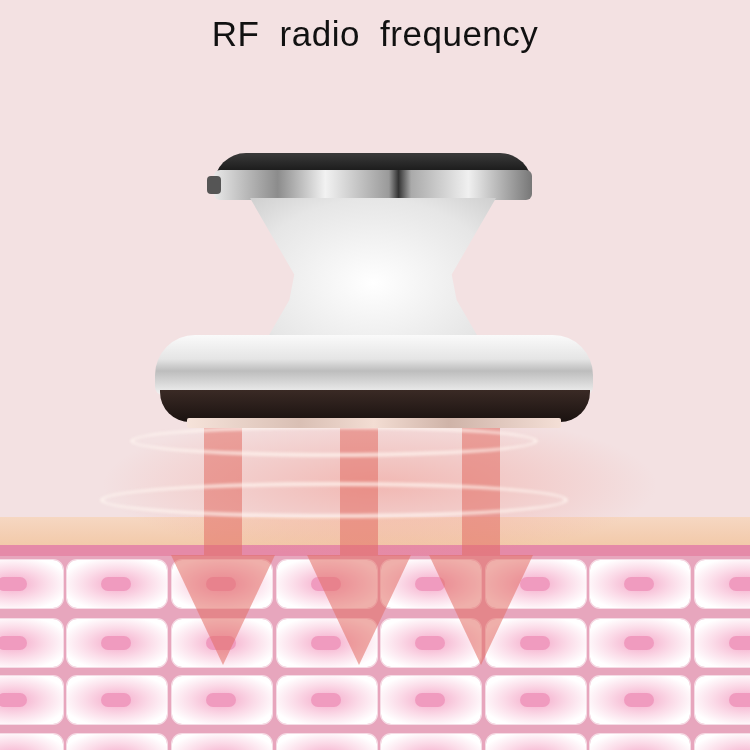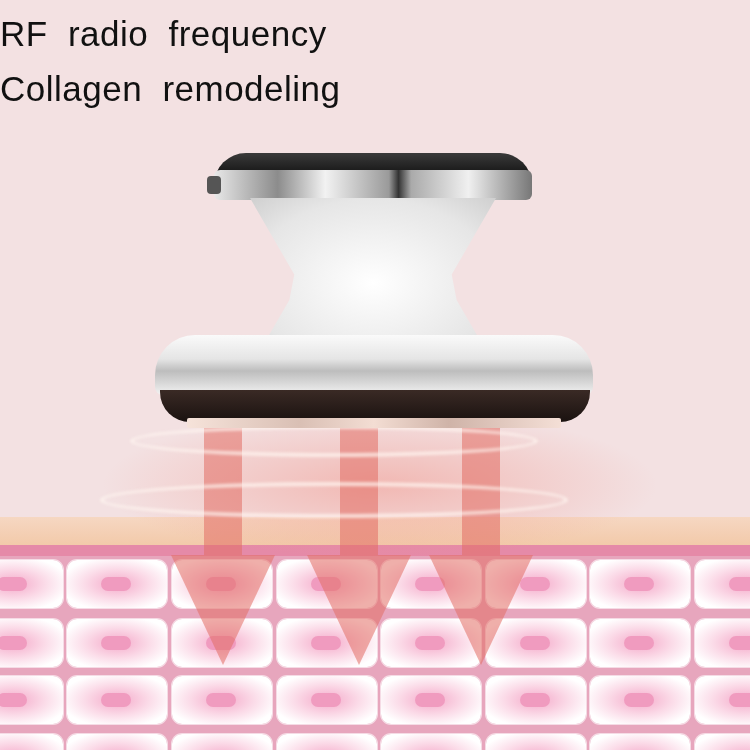--- a/index.html
+++ b/index.html
@@ -1,18 +1,18 @@
 <!DOCTYPE html>
 <html><head>
 <meta charset="utf-8">
 <style>
   html,body{margin:0;padding:0;}
   body{width:750px;height:750px;overflow:hidden;background:#f3e1e2;position:relative;font-family:"Liberation Sans",sans-serif;}
   .stage{position:absolute;left:0;top:0;width:750px;height:750px;overflow:hidden;}
-  .headline{position:absolute;left:0;width:750px;color:#111;font-size:35px;letter-spacing:0.5px;word-spacing:10px;}
+  .headline{position:absolute;left:0;width:750px;text-align:center;color:#111;font-size:35px;letter-spacing:0.5px;word-spacing:10px;}
   .h1{top:14px;}
   .h2{top:69px;}
   
   .epidermis{position:absolute;left:0;top:517px;width:750px;height:30px;background:linear-gradient(#f6d7c2,#f2c9a8);}
   .dermis-line{position:absolute;left:0;top:545px;width:750px;height:13px;background:#e58aa8;}
   .dermis{position:absolute;left:0;top:556px;width:750px;height:194px;background:#e7a6bd;}
   .cell{position:absolute;width:100px;height:48px;border-radius:10px;background:radial-gradient(ellipse at center,#f4a9c9 0%,#fbdbe8 45%,#ffffff 80%);box-shadow:0 0 0 1px rgba(255,255,255,0.6);}
   .cell .nucleus{position:absolute;left:34px;top:17px;width:30px;height:14px;border-radius:7px;background:#f09bbf;}
   
   .ring{position:absolute;border-radius:50%;border:4px solid rgba(255,245,240,0.75);filter:blur(1.5px);}
@@ -28,21 +28,20 @@
   .dev-base{position:absolute;left:155px;top:335px;width:438px;height:60px;border-radius:40px 40px 8px 8px;background:linear-gradient(#fafafa,#e5e5e5 40%,#bdbdbd 60%,#f3f3f3);}
   .dev-bottom{position:absolute;left:160px;top:390px;width:430px;height:32px;border-radius:0 0 30px 30px;background:linear-gradient(#3a2a25,#1a1210);}
   .dev-electrodes{position:absolute;left:187px;top:418px;width:374px;height:10px;background:linear-gradient(90deg,#f6e3da,#d9bfb4 30%,#f3ddd3 50%,#cfb3a8 70%,#f4dfd6);border-radius:2px;}
 </style>
 </head>
 <body>
 
 <div class="stage">
 
   <div class="headline h1">RF radio frequency</div>
-  <div class="headline h2">Collagen remodeling</div>
 
   <div class="epidermis"></div>
   <div class="dermis-line"></div>
   <div class="dermis"></div>
 
   <div>
 
     <div class="cell" style="left:-37px;top:560px">
         <div class="nucleus"></div>
       </div>

